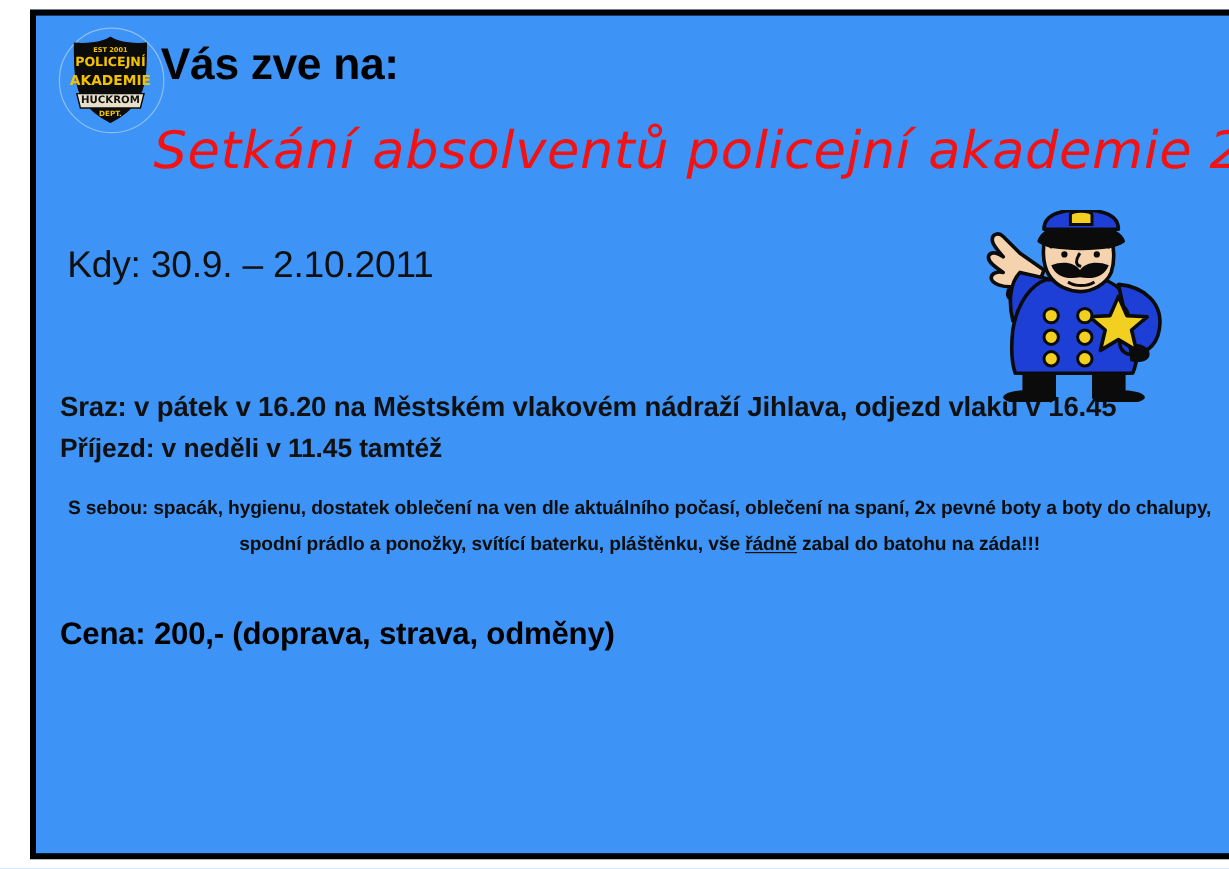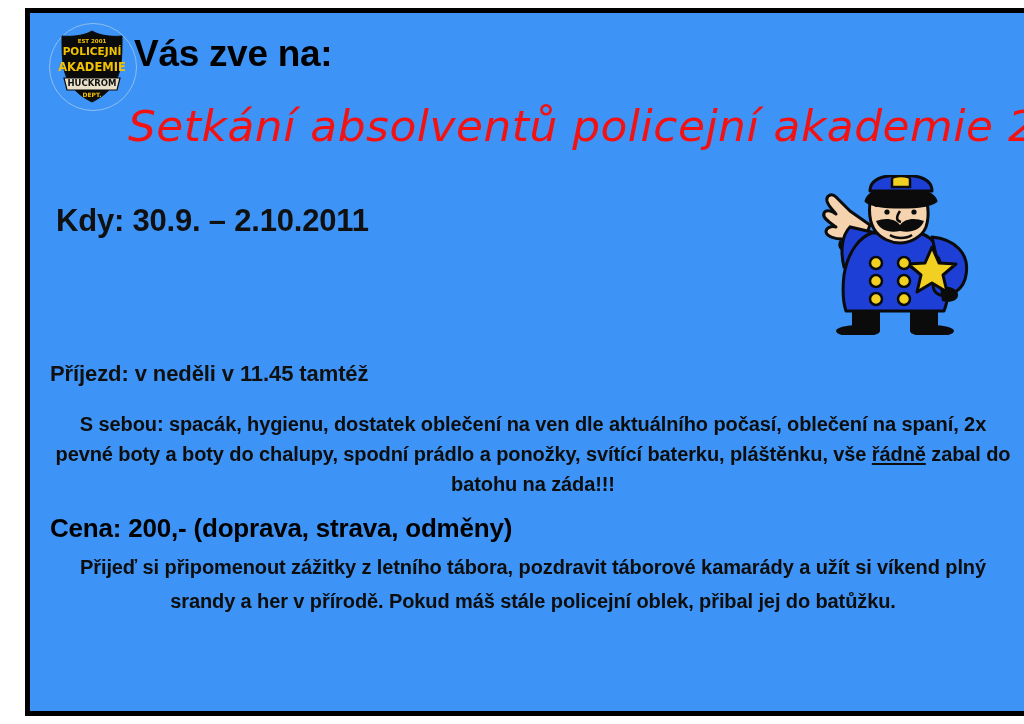--- a/index.html
+++ b/index.html
@@ -53,21 +53,21 @@
     font-weight:400;
     color:#f41111;
     letter-spacing:0.5px;
     white-space:nowrap;
     transform:scaleX(1.02);
     transform-origin:left center;
   }
 
   .kdy{
     position:absolute;left:26px;top:190px;
-    font-size:31px;font-weight:700;color:#101010;
+    font-size:31px;font-weight:400;color:#101010;
     letter-spacing:-0.2px;white-space:nowrap;
   }
   .kde{
     position:absolute;left:20px;top:238px;
     font-size:31px;font-weight:600;color:#101010;
     letter-spacing:-0.2px;white-space:nowrap;
   }
 
   .sraz{
     position:absolute;left:20px;top:313px;
@@ -77,21 +77,21 @@
   .prijezd{
     position:absolute;left:20px;top:348px;
     font-size:22px;font-weight:700;color:#101010;
     letter-spacing:-0.1px;white-space:nowrap;
   }
 
   .sebou{
     position:absolute;left:20px;top:396px;
     width:966px;
     text-align:center;
-    font-size:20px;font-weight:700;color:#0d0d0d;
+    font-size:16px;font-weight:700;color:#0d0d0d;
     line-height:30px;
     letter-spacing:-0.1px;
   }
   .sebou u{text-decoration:underline;text-underline-offset:2px;}
 
   .cena{
     position:absolute;left:20px;top:500px;
     font-size:26px;font-weight:600;color:#000000;
     letter-spacing:-0.2px;white-space:nowrap;
   }
@@ -141,26 +141,26 @@
         <text x="38" y="58" text-anchor="middle" font-family="DejaVu Sans, sans-serif" font-size="8.5" font-weight="bold" fill="#111">HUCKROM</text>
         <text x="38" y="69" text-anchor="middle" font-family="DejaVu Sans, sans-serif" font-size="6" font-weight="bold" fill="#f2c200">DEPT.</text>
       </svg>
     </div>
 
     <div class="vas-zve">Vás zve na:</div>
     <div class="headline">Setkání absolventů policejní akademie 2011</div>
 
     <div class="kdy">Kdy: 30.9. – 2.10.2011</div>
 
+    <div class="sraz">Sraz:  v pátek v 16.20 na Městském vlakovém nádraží Jihlava, odjezd vlaku v 16.45</div>
     <div class="prijezd">Příjezd: v neděli v 11.45 tamtéž</div>
 
     <div class="sebou"><span>S sebou: spacák, hygienu, dostatek oblečení na ven dle aktuálního počasí, oblečení na spaní, 2x pevné boty a boty do chalupy, spodní prádlo a ponožky, svítící baterku, pláštěnku, vše </span><u>řádně</u><span> zabal do batohu na záda!!!</span></div>
 
     <div class="cena">Cena: 200,- (doprava, strava, odměny)</div>
-    <div class="prijed">Přijeď si připomenout zážitky z letního tábora, pozdravit táborové kamarády a užít si víkend plný srandy a her v přírodě. Pokud máš stále policejní oblek, přibal jej do batůžku.</div>
 
 
     <svg class="cop" viewBox="0 0 180 160">
 
       <path d="M22 22 C18 18 12 20 13 26 C14 31 20 36 22 39 C18 36 12 34 10 38 C8 43 16 48 22 52
                C18 51 12 52 12 57 C13 62 22 64 28 64
                C26 67 24 71 28 74 C33 78 44 74 50 66 L56 50 L36 36 Z" fill="#f5d3ae" stroke="#0b0b0b" stroke-width="3" stroke-linejoin="round"></path>
 
       <path d="M36 52 C28 60 26 76 30 92 L58 92 L62 58 Z" fill="#1d3fd6" stroke="#0b0b0b" stroke-width="3"></path>
 

